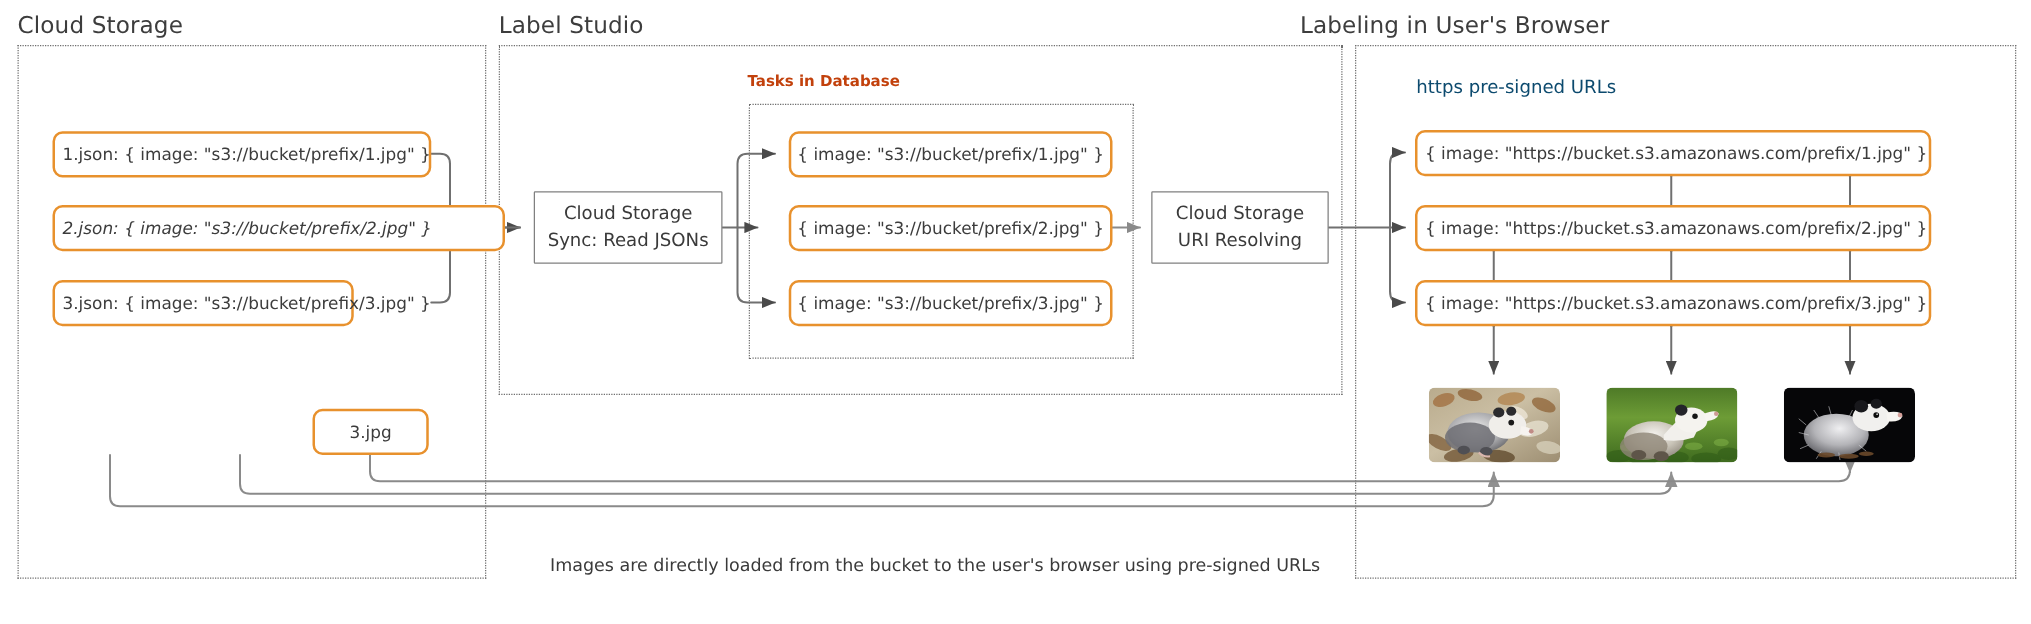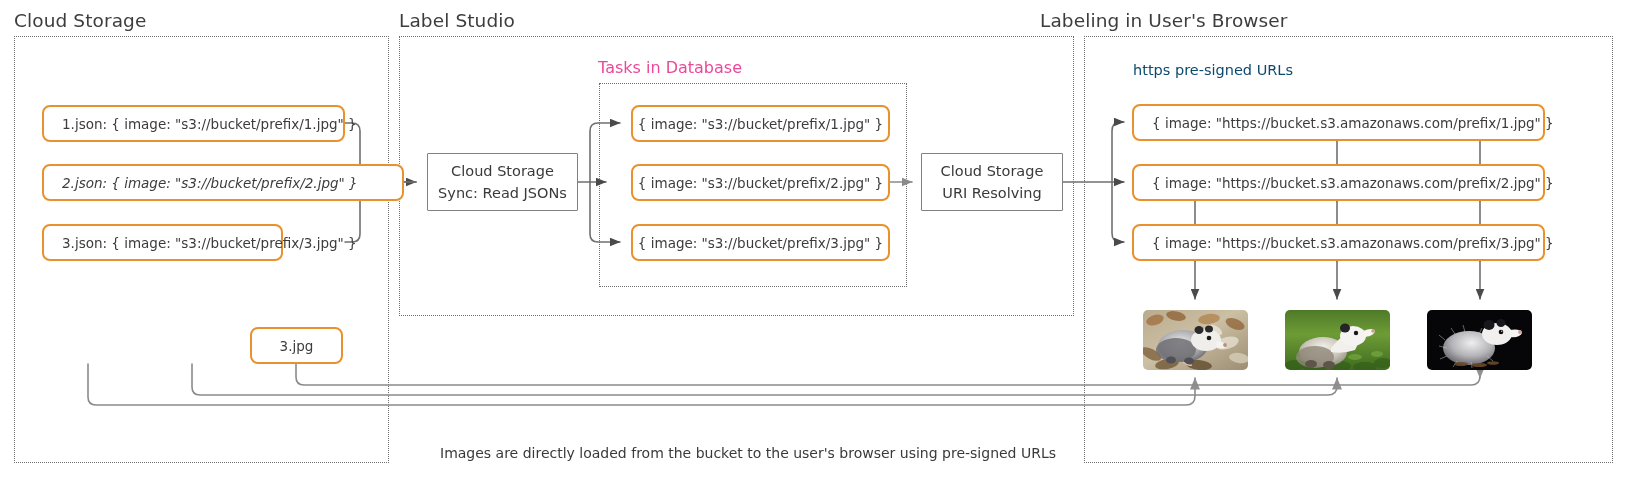--- a/index.html
+++ b/index.html
@@ -13,29 +13,29 @@
 
   .panel-title{
     position:absolute;font-size:18.5px;color:#3d3d3d;letter-spacing:0.1px;white-space:nowrap;
   }
   .dotted-box{
     position:absolute;border:1.5px dotted #6e6e6e;background:transparent;border-radius:0;
   }
   .sub-title{
     position:absolute;font-size:14.5px;color:#0c4a6e;white-space:nowrap;
   }
-  .sub-title.bold{font-weight:normal;font-size:16px;color:#ec4899;}
+  .sub-title.bold{font-weight:bold;font-size:12px;color:#c2410c;}
 
   .obox{
     position:absolute;box-sizing:border-box;
     border:2px solid #e8912d;border-radius:8px;background:#ffffff;
     display:flex;align-items:center;
     font-size:13.5px;color:#3c3c3c;white-space:nowrap;
   }
-  .obox.pad{padding-left:18px;}
+  .obox.pad{padding-left:6px;}
   .obox.center{justify-content:center;padding-left:0;}
 
   .gbox{
     position:absolute;box-sizing:border-box;
     border:1.6px solid #808080;background:#ffffff;border-radius:1px;
     display:flex;flex-direction:column;align-items:center;justify-content:center;
     font-size:14.5px;color:#3a3a3a;line-height:1.55;white-space:nowrap;
   }
 
   .photo{

